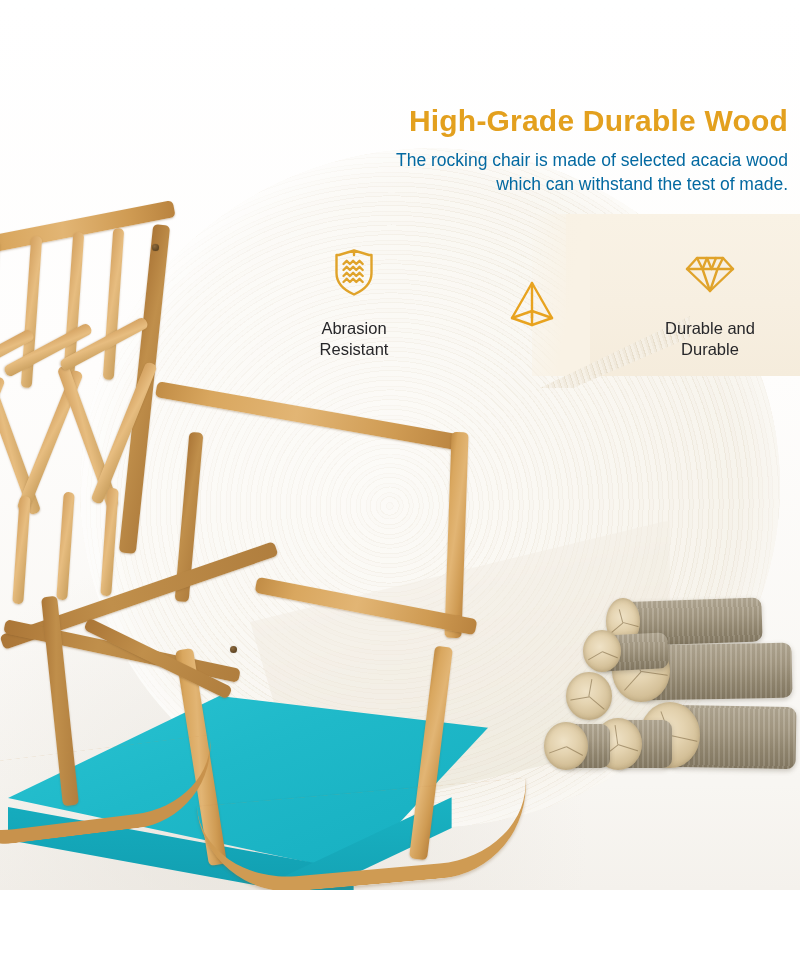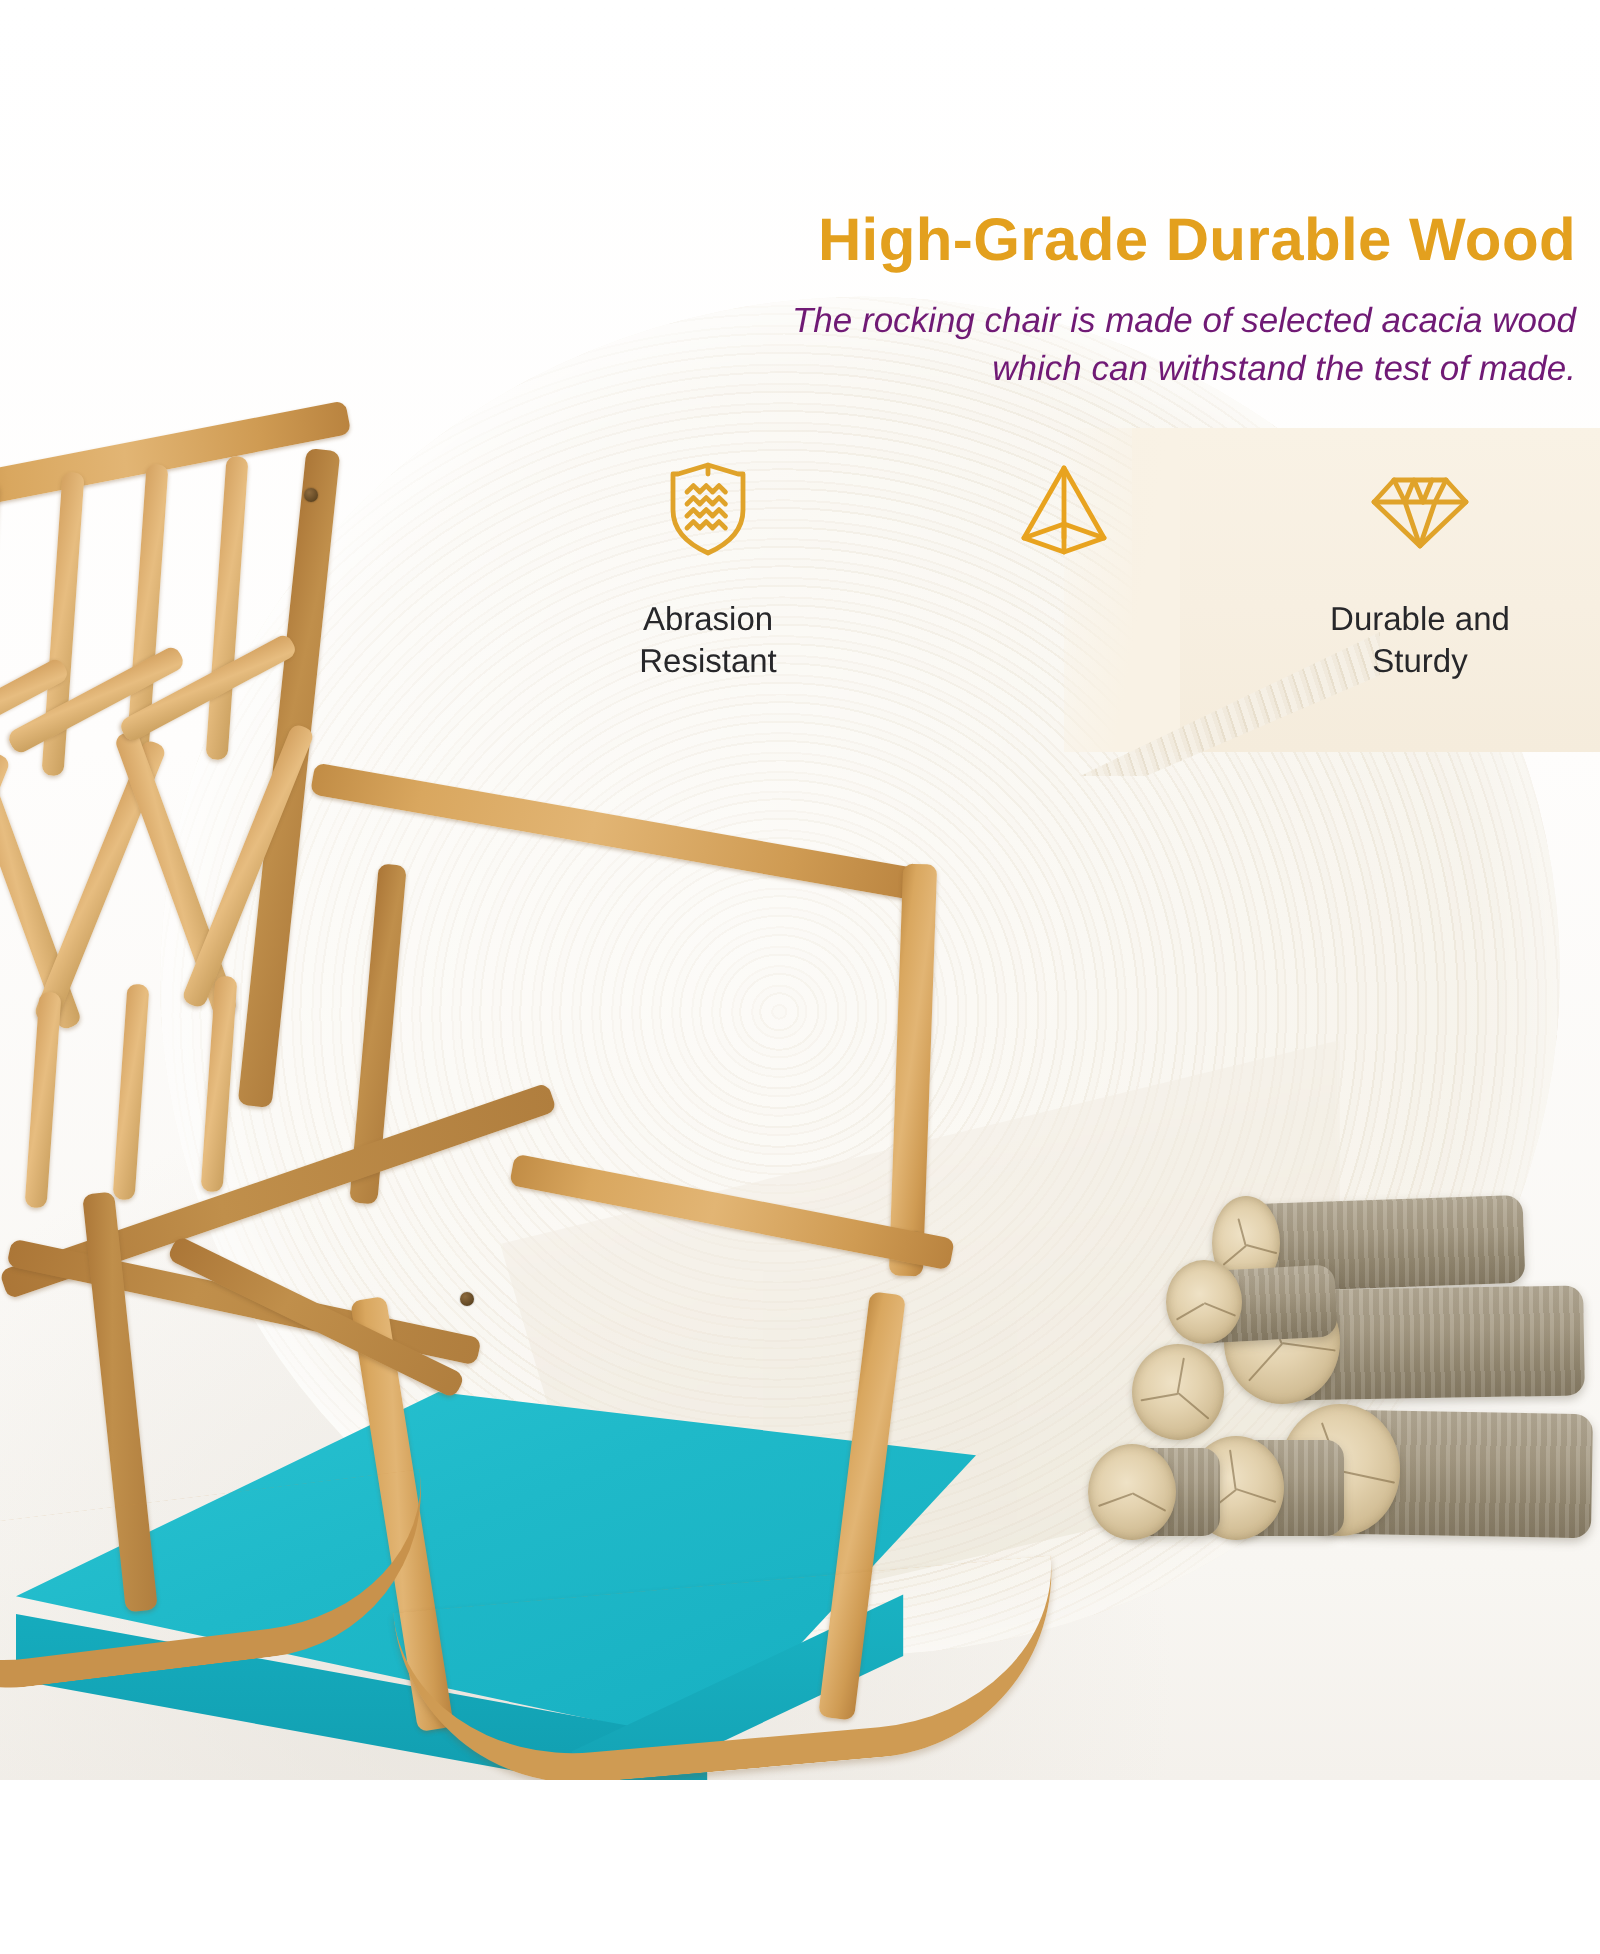--- a/index.html
+++ b/index.html
@@ -130,29 +130,28 @@
     position:absolute;right:12px;top:104px;width:600px;
     text-align:right;
     font-size:30px;font-weight:700;letter-spacing:.2px;
     color:#e3a01e;
     text-shadow:0 1px 0 rgba(255,255,255,.65);
   }
   .subtitle{
     position:absolute;right:12px;top:148px;width:620px;
     text-align:right;
     font-size:17.5px;line-height:24px;font-weight:400;
-    color:#701a75;
-    font-style:italic;
+    color:#0369a1;
   }
   .subtitle span{display:block;}
 
   
   .features{
     position:absolute;left:272px;top:228px;width:520px;height:150px;
-    display:flex;align-items:flex-start;justify-content:space-between;
+    display:flex;align-items:center;justify-content:space-between;
   }
   .feature{width:164px;display:flex;flex-direction:column;align-items:center;}
   .feature .glyph{width:52px;height:52px;display:block;}
   .feature .cap{
     margin-top:20px;text-align:center;
     font-size:16.5px;line-height:21px;font-weight:400;color:#27272a;
   }
   .feature .cap span{display:block;}
 
   
@@ -334,18 +333,18 @@
         <svg viewBox="0 0 52 52" width="52" height="52" fill="none" stroke="#e0a32a" stroke-width="2.4" stroke-linecap="round" stroke-linejoin="round">
           <path d="M13 12 L39 12 L49 23 L26 45 L3 23 Z"></path>
           <path d="M3 23 L49 23"></path>
           <path d="M13 12 L18.5 23 L26 45 L33.5 23 L39 12"></path>
           <path d="M18.5 23 L23 12 L27.5 23"></path>
           <path d="M27.5 23 L32 12"></path>
         </svg>
       </span>
       <div class="cap">
         <span>Durable and</span>
-        <span>Sturdy</span>
+        <span>Durable</span>
       </div>
     </div>
 
   </div>
 </div>
 
 </body></html>

